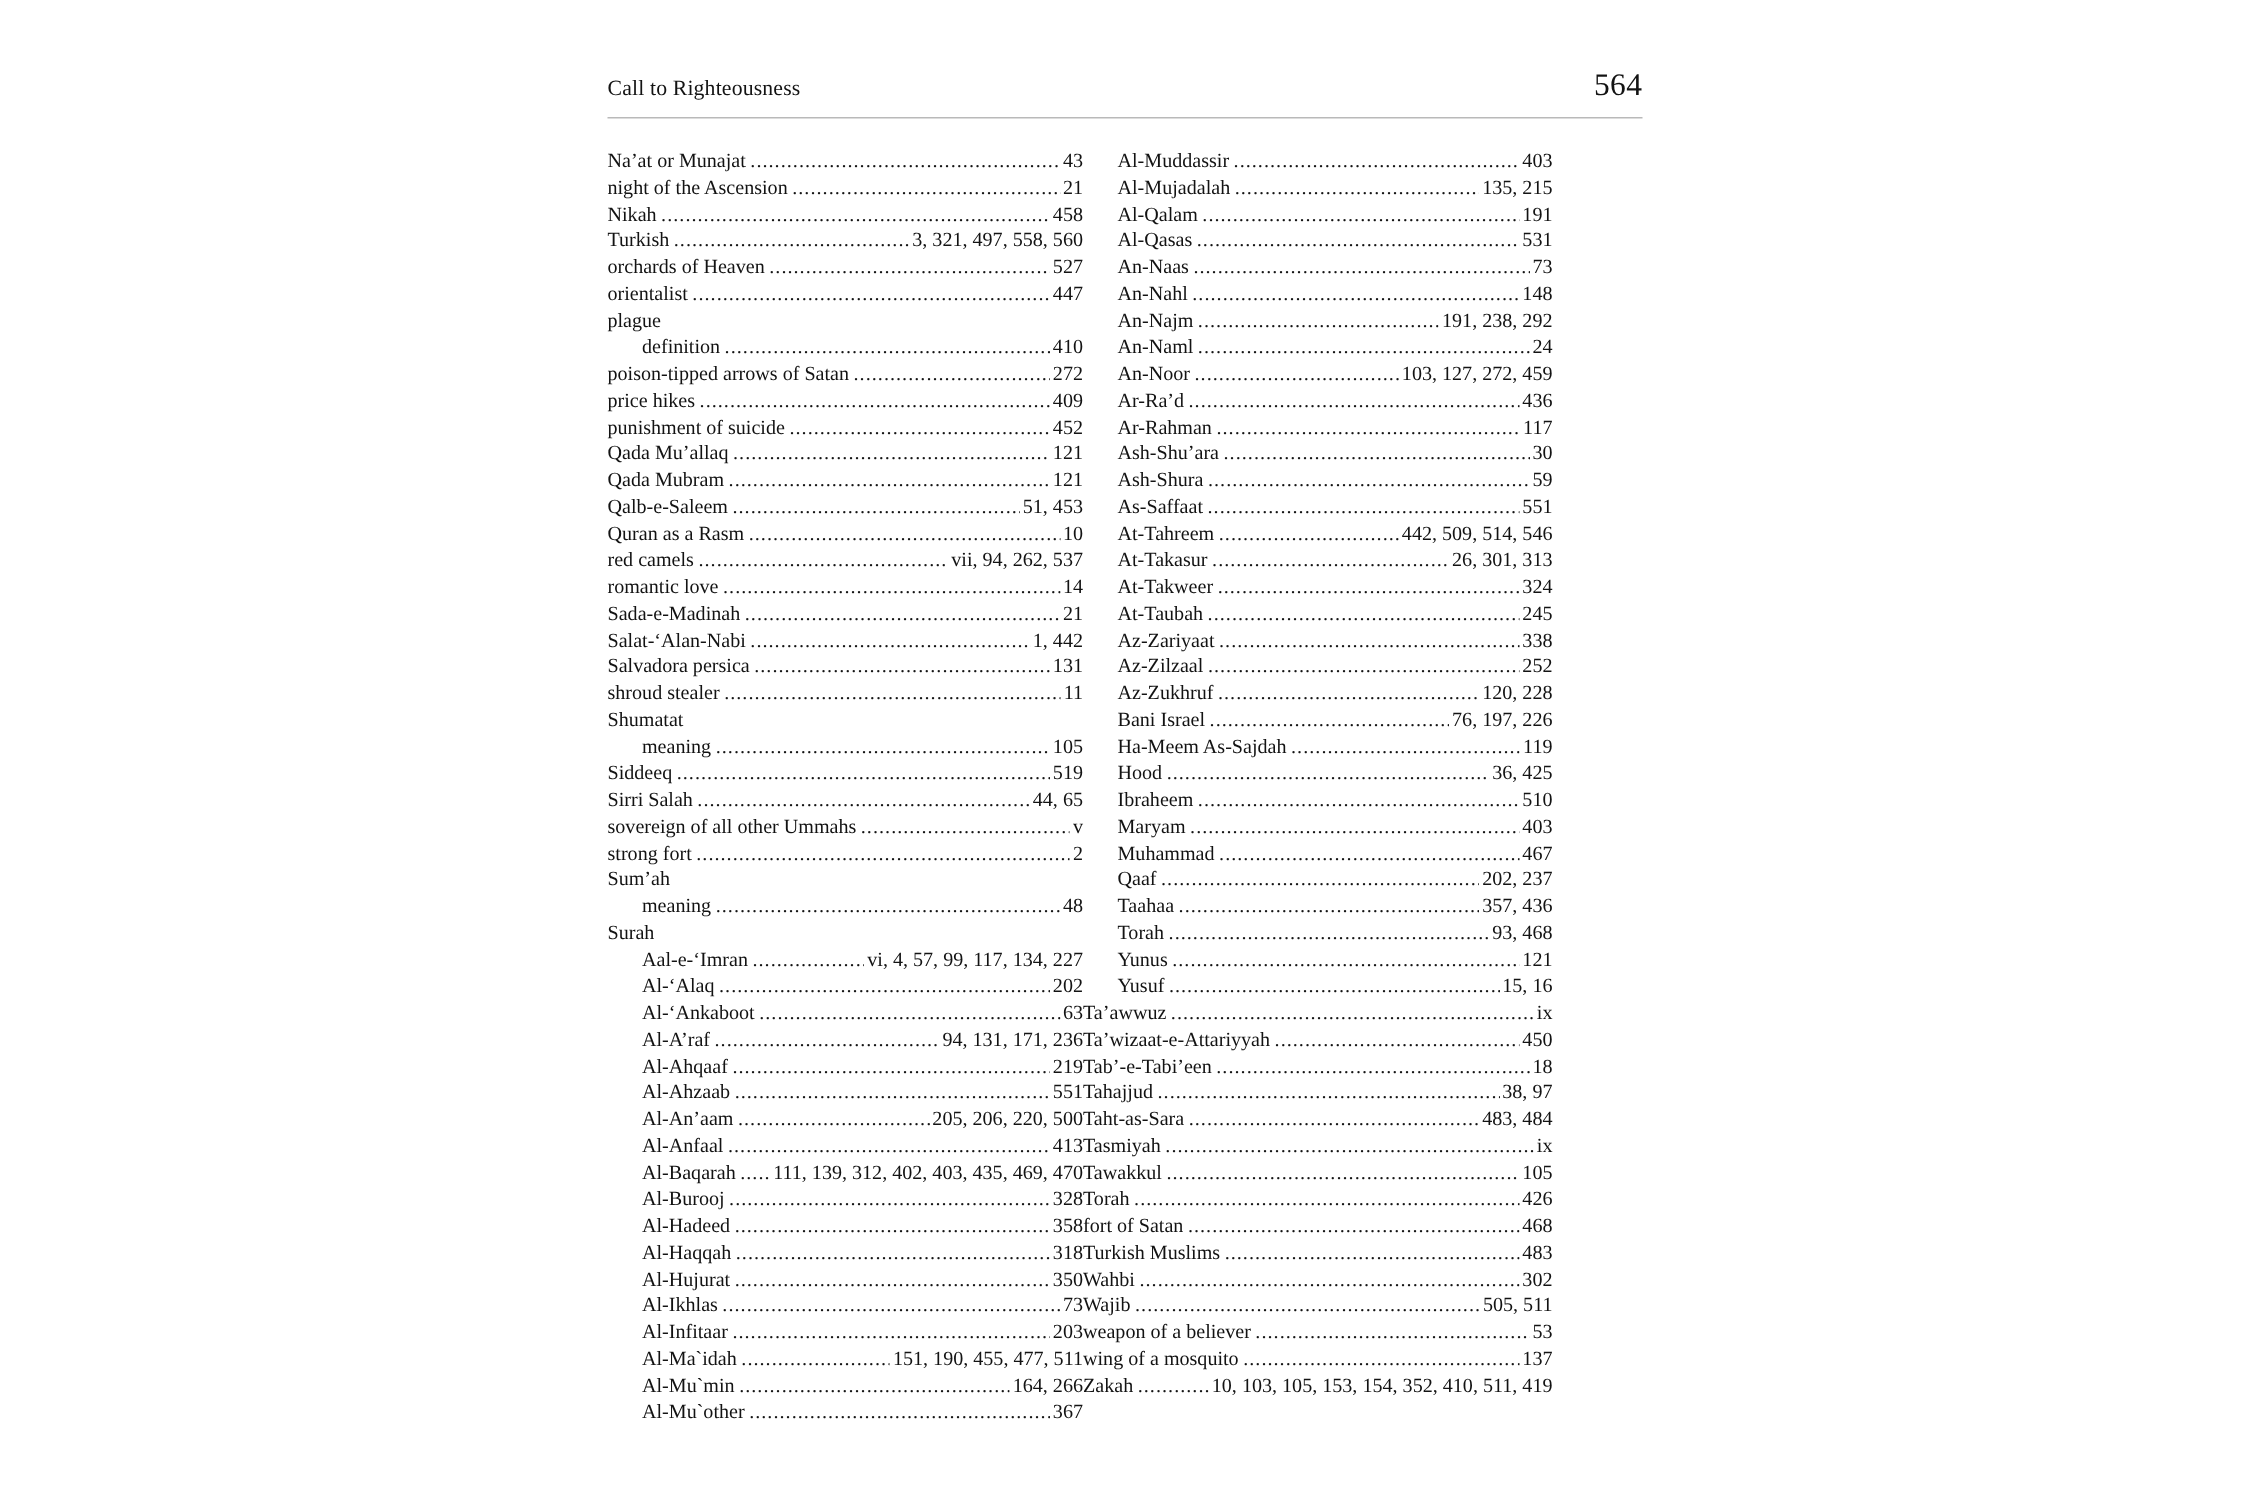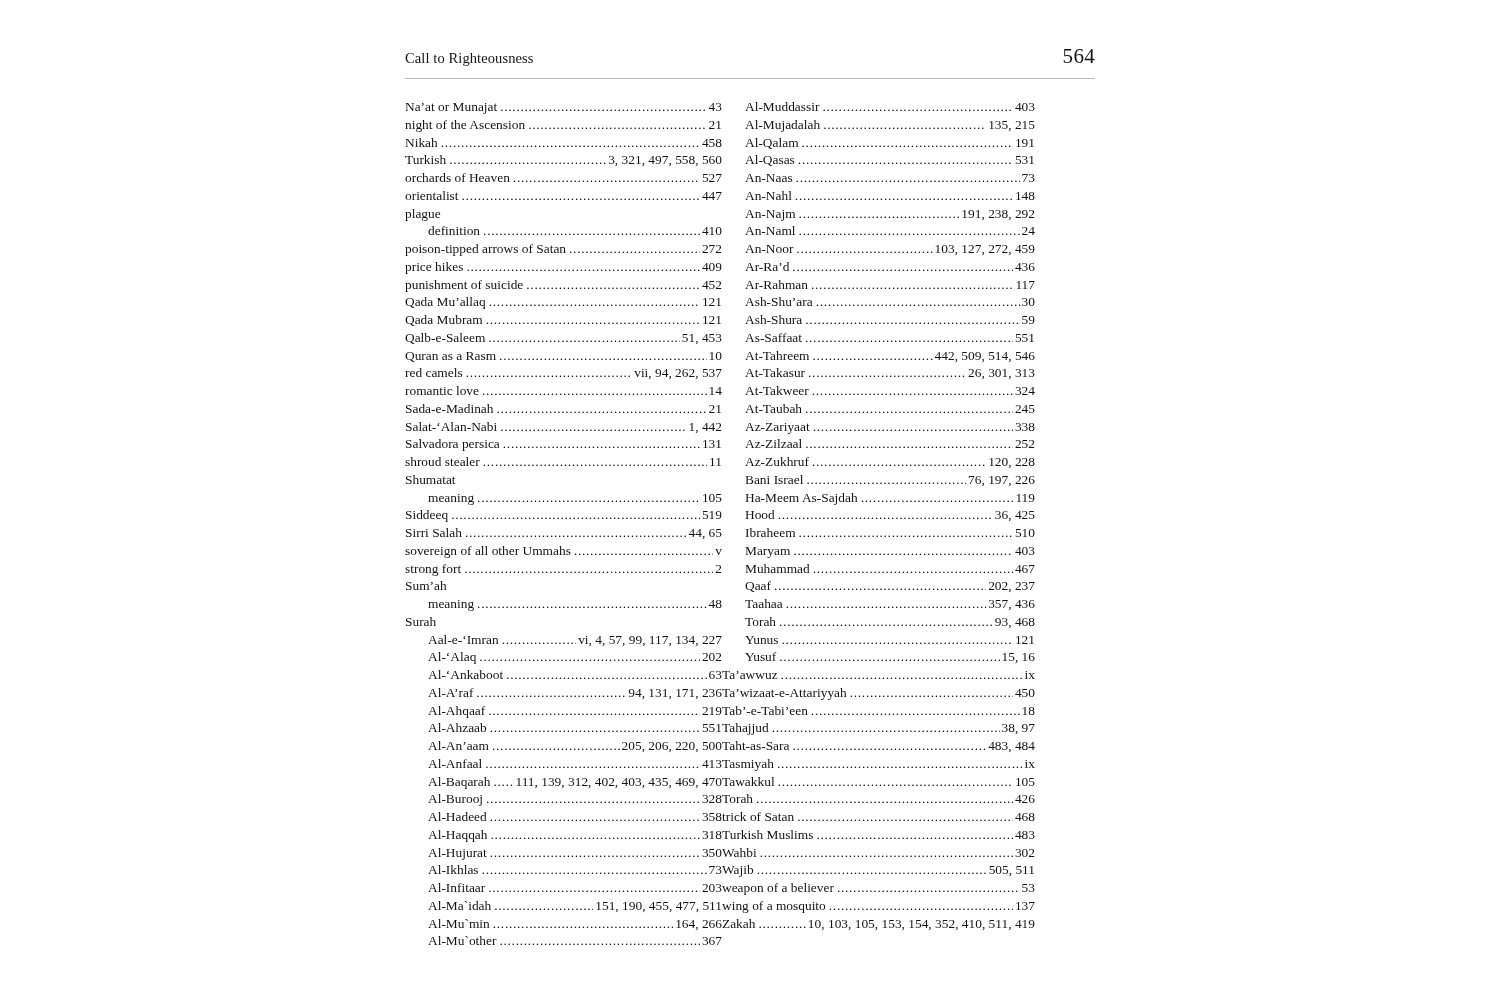--- a/index.html
+++ b/index.html
@@ -512,21 +512,21 @@
           <span class="term">Tawakkul</span>
           <span class="dots"></span>
           <span class="pages">105</span>
         </div>
         <div class="entry">
           <span class="term">Torah</span>
           <span class="dots"></span>
           <span class="pages">426</span>
         </div>
         <div class="entry">
-          <span class="term">trick of Satan</span>
+          <span class="term">fort of Satan</span>
           <span class="dots"></span>
           <span class="pages">468</span>
         </div>
         <div class="entry">
           <span class="term">Turkish Muslims</span>
           <span class="dots"></span>
           <span class="pages">483</span>
         </div>
         <div class="entry">
           <span class="term">Wahbi</span>

